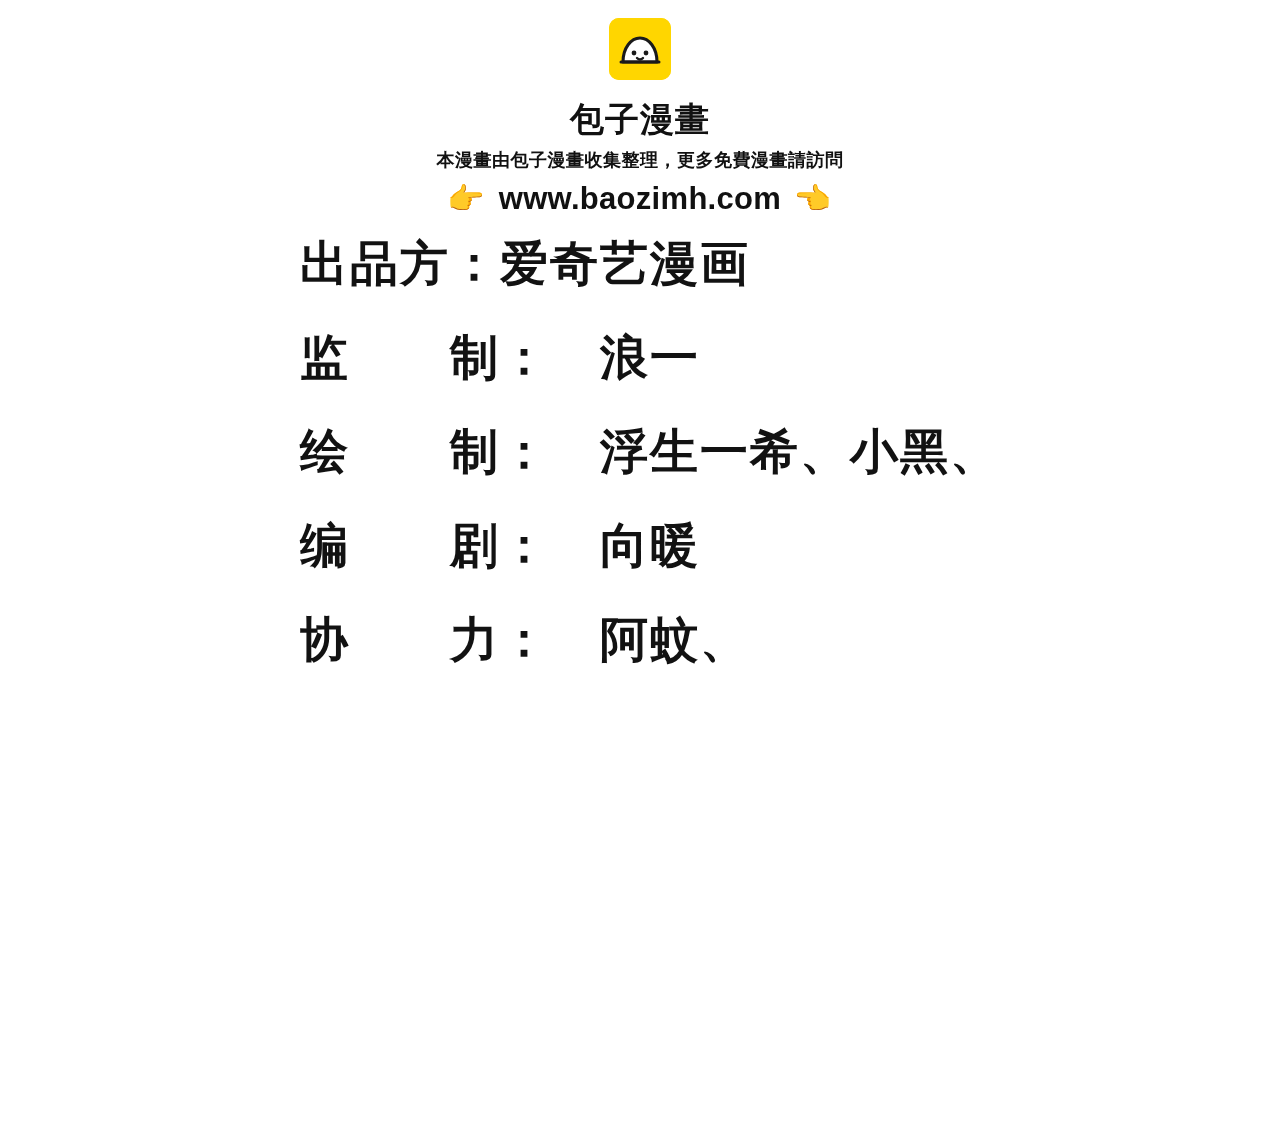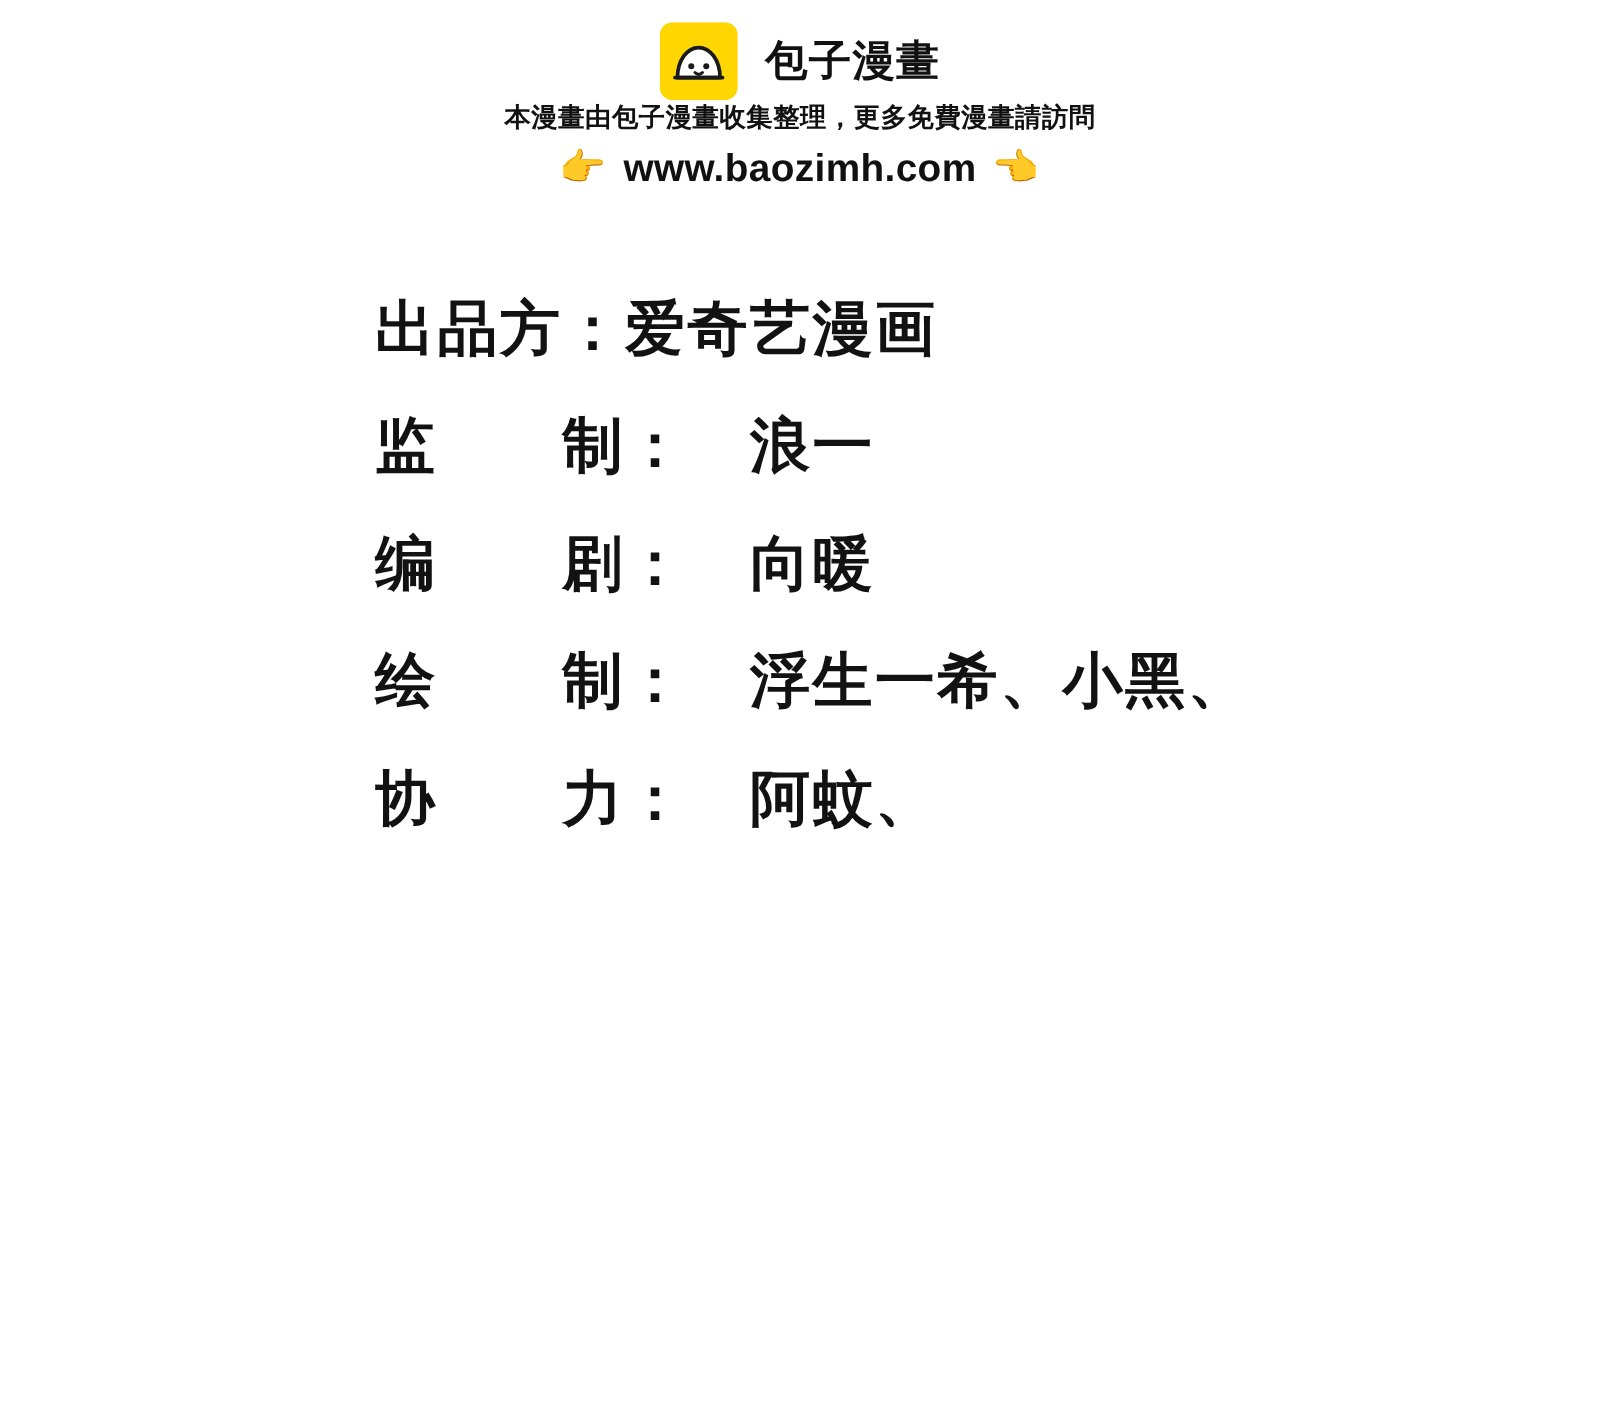--- a/index.html
+++ b/index.html
@@ -20,39 +20,41 @@
   .wm-header {
     width: 100%;
     padding-top: 18px;
     text-align: center;
   }
   .wm-brand {
     display: flex;
     align-items: center;
     justify-content: center;
     gap: 22px;
+    flex-direction: column;
   }
   .wm-logo {
     width: 62px;
     height: 62px;
     background: #ffd600;
     border-radius: 10px;
     position: relative;
     flex: none;
   }
   .wm-logo svg { display: block; }
   .wm-brand-text {
     font-size: 34px;
     font-weight: 700;
     letter-spacing: 1px;
     line-height: 1;
     color: #111;
   }
   .wm-line1 {
-    font-size: 21px;
+    margin-top: 12px;
+    font-size: 18px;
     font-weight: 700;
     color: #111;
     letter-spacing: 0.5px;
   }
   .wm-line2 {
     margin-top: 9px;
     font-size: 31px;
     font-weight: 700;
     color: #111;
     display: flex;
@@ -117,16 +119,16 @@
   <div class="wm-line2">
     <span class="hand right">👉</span>
     <span>www.baozimh.com</span>
     <span class="hand left">👉</span>
   </div>
 </div>
 
 <div class="credits">
   <div class="credit-row">出品方：爱奇艺漫画</div>
   <div class="credit-row">监　　制：　浪一</div>
+  <div class="credit-row">绘　　制：　浮生一希、小黑、</div>
   <div class="credit-row">编　　剧：　向暖</div>
-  <div class="credit-row">绘　　制：　浮生一希、小黑、</div>
   <div class="credit-row">协　　力：　阿蚊、</div>
 </div>
 
 </body></html>

